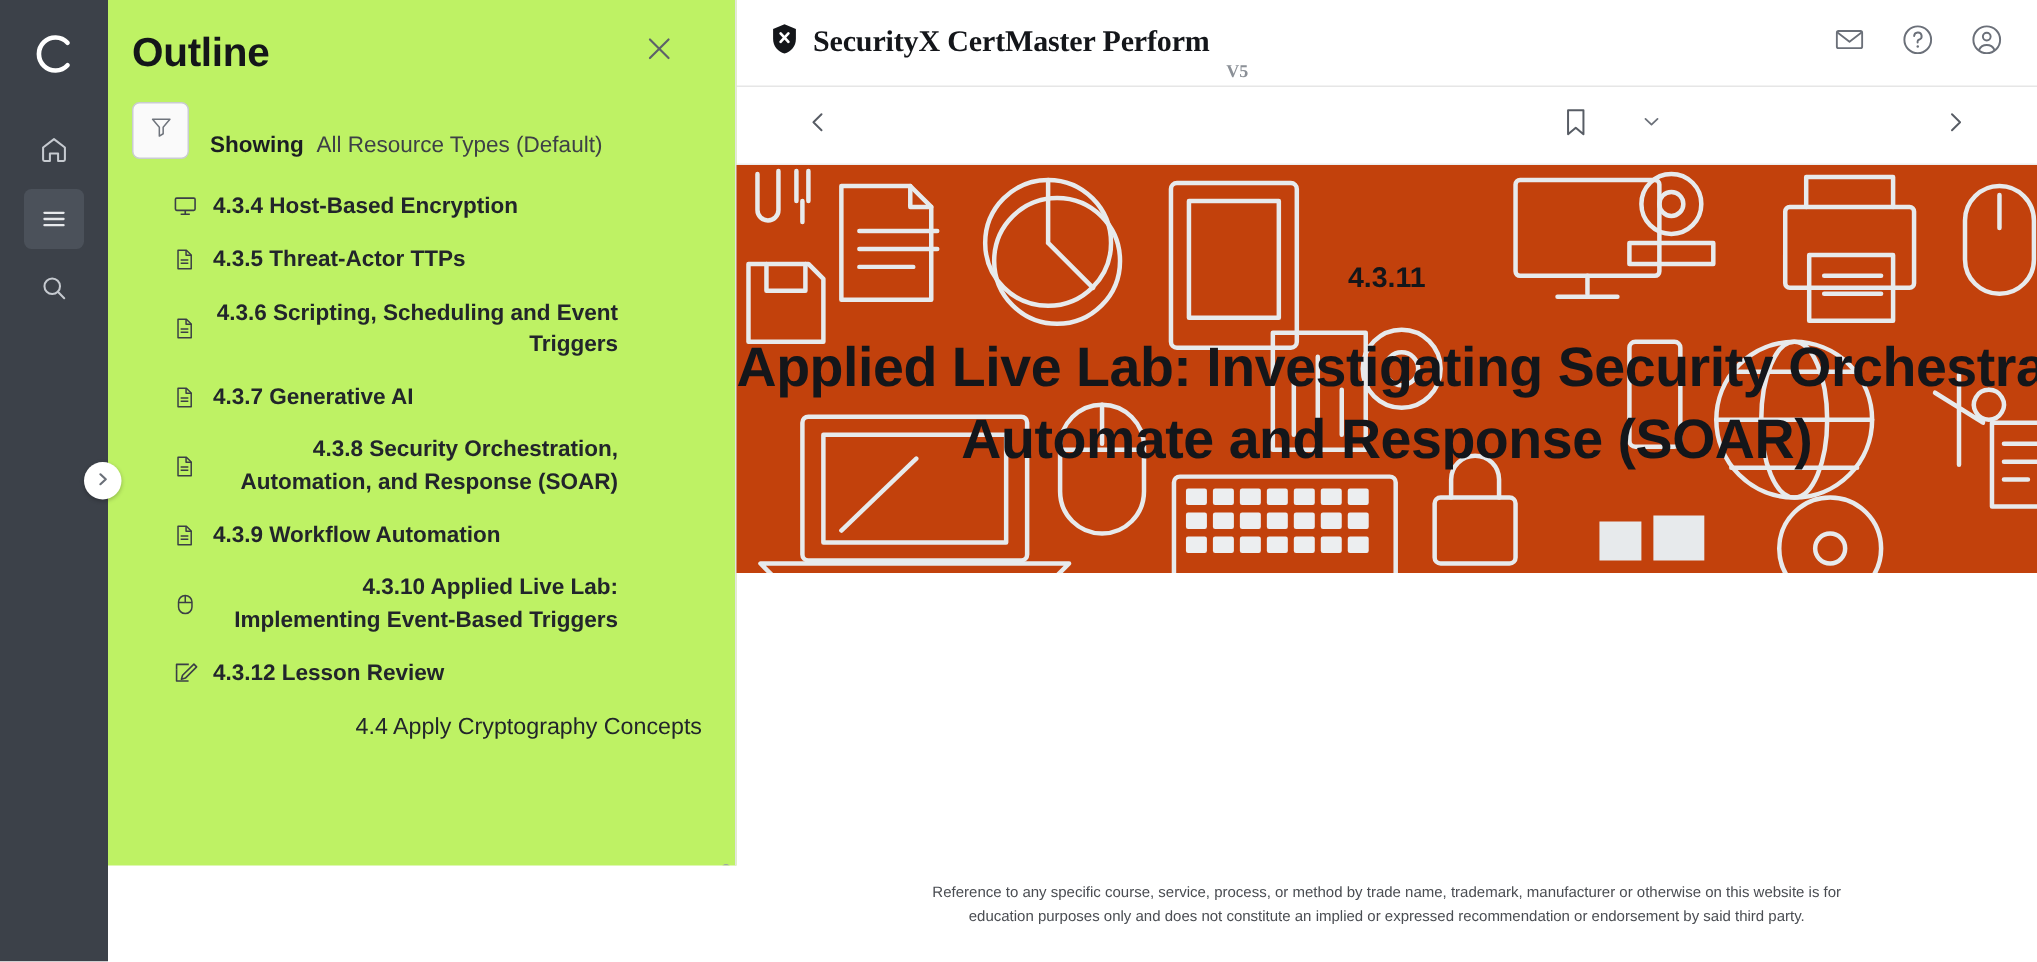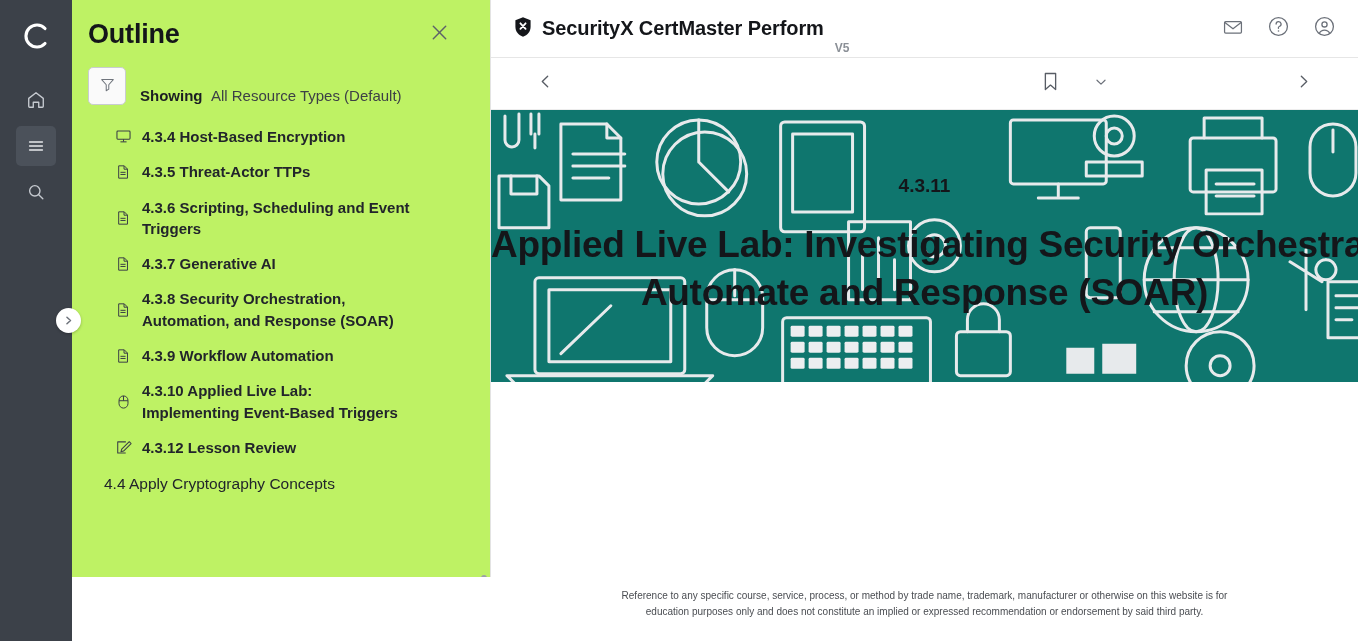--- a/index.html
+++ b/index.html
@@ -67,20 +67,21 @@
     width: 38px; height: 38px; border: 1px solid #c9ccd1; border-radius: 5px;
     background: #fafafa; display: flex; align-items: center; justify-content: center;
     cursor: pointer; flex: 0 0 38px;
   }
   .showing-label { font-size: 15px; font-weight: 700; color: #1b1e23; }
   .showing-value { font-size: 15px; font-weight: 400; color: #3d4046; margin-left: 4px; }
 
   .outline-list {
     flex: 1; overflow: hidden; position: relative;
     padding: 0 14px 12px 14px;
+    text-align: right;
   }
   .node {
     display: flex; align-items: flex-start; gap: 10px;
     padding: 7px 8px 7px 56px;
     border-radius: 6px;
     cursor: pointer;
     position: relative;
     min-height: 32px;
   }
   .node.selected { background: #eceded; }
@@ -106,39 +107,40 @@
 
   
   .main { flex: 1; height: 641px; display: flex; flex-direction: column; background: #fff; min-width: 0; }
 
   .topbar {
     height: 58px; flex: 0 0 58px;
     border-bottom: 1px solid #e6e6e6;
     display: flex; align-items: center; justify-content: space-between;
     padding: 0 22px 0 22px;
     background: #fff;
+    font-family: Liberation Serif, serif;
   }
   .brand { display: flex; align-items: center; gap: 9px; }
   .brand-title { font-size: 20px; font-weight: 700; color: #14161a; letter-spacing: -0.1px; }
   .brand-ver { font-size: 12px; font-weight: 700; color: #8b9097; margin-left: 2px; position: relative; top: 3px; margin-top: 32px; }
   .topbar-actions { display: flex; align-items: center; gap: 23px; }
   .tb-icon { cursor: pointer; display: flex; align-items: center; justify-content: center; }
 
   .navbar {
     height: 52px; flex: 0 0 52px;
     display: flex; align-items: center; justify-content: space-between;
     padding: 0 40px; background: #fff;
     border-bottom: 1px solid #ededed;
   }
   .nav-center { display: flex; align-items: center; gap: 22px; margin-left: 300px; }
   .nav-arrow { cursor: pointer; padding: 6px; display: flex; }
 
   .hero {
     position: relative; height: 272px; flex: 0 0 272px;
-    background: #0f766e;
+    background: #c2410c;
     overflow: hidden;
     display: flex; flex-direction: column; align-items: flex-end; justify-content: center;
   }
   .hero-wm { position: absolute; inset: 0; opacity: 1; pointer-events: none; }
   .hero-inner { position: relative; z-index: 2; width: 100%; text-align: center; }
   .hero-num {
     font-size: 19px; font-weight: 700; color: #14161a;
     margin-bottom: 24px;
   }
   .hero-title {

